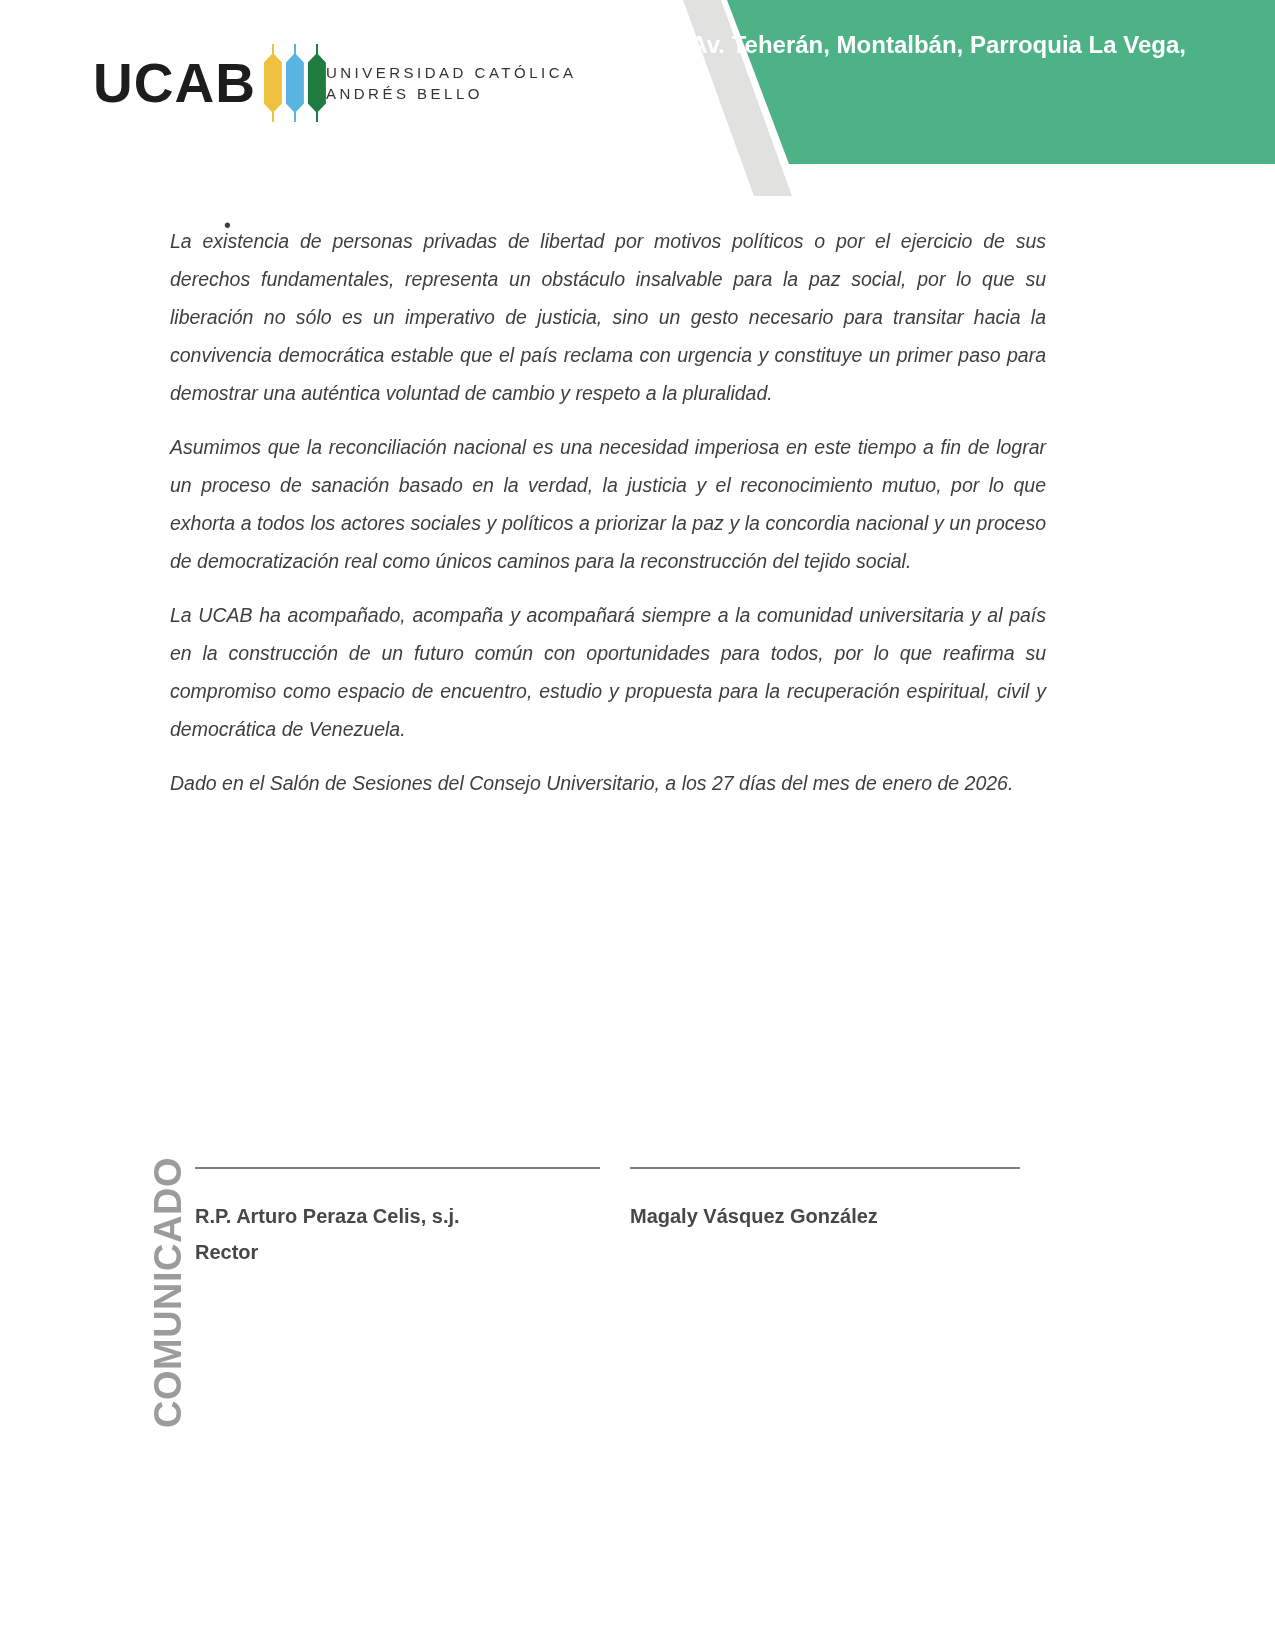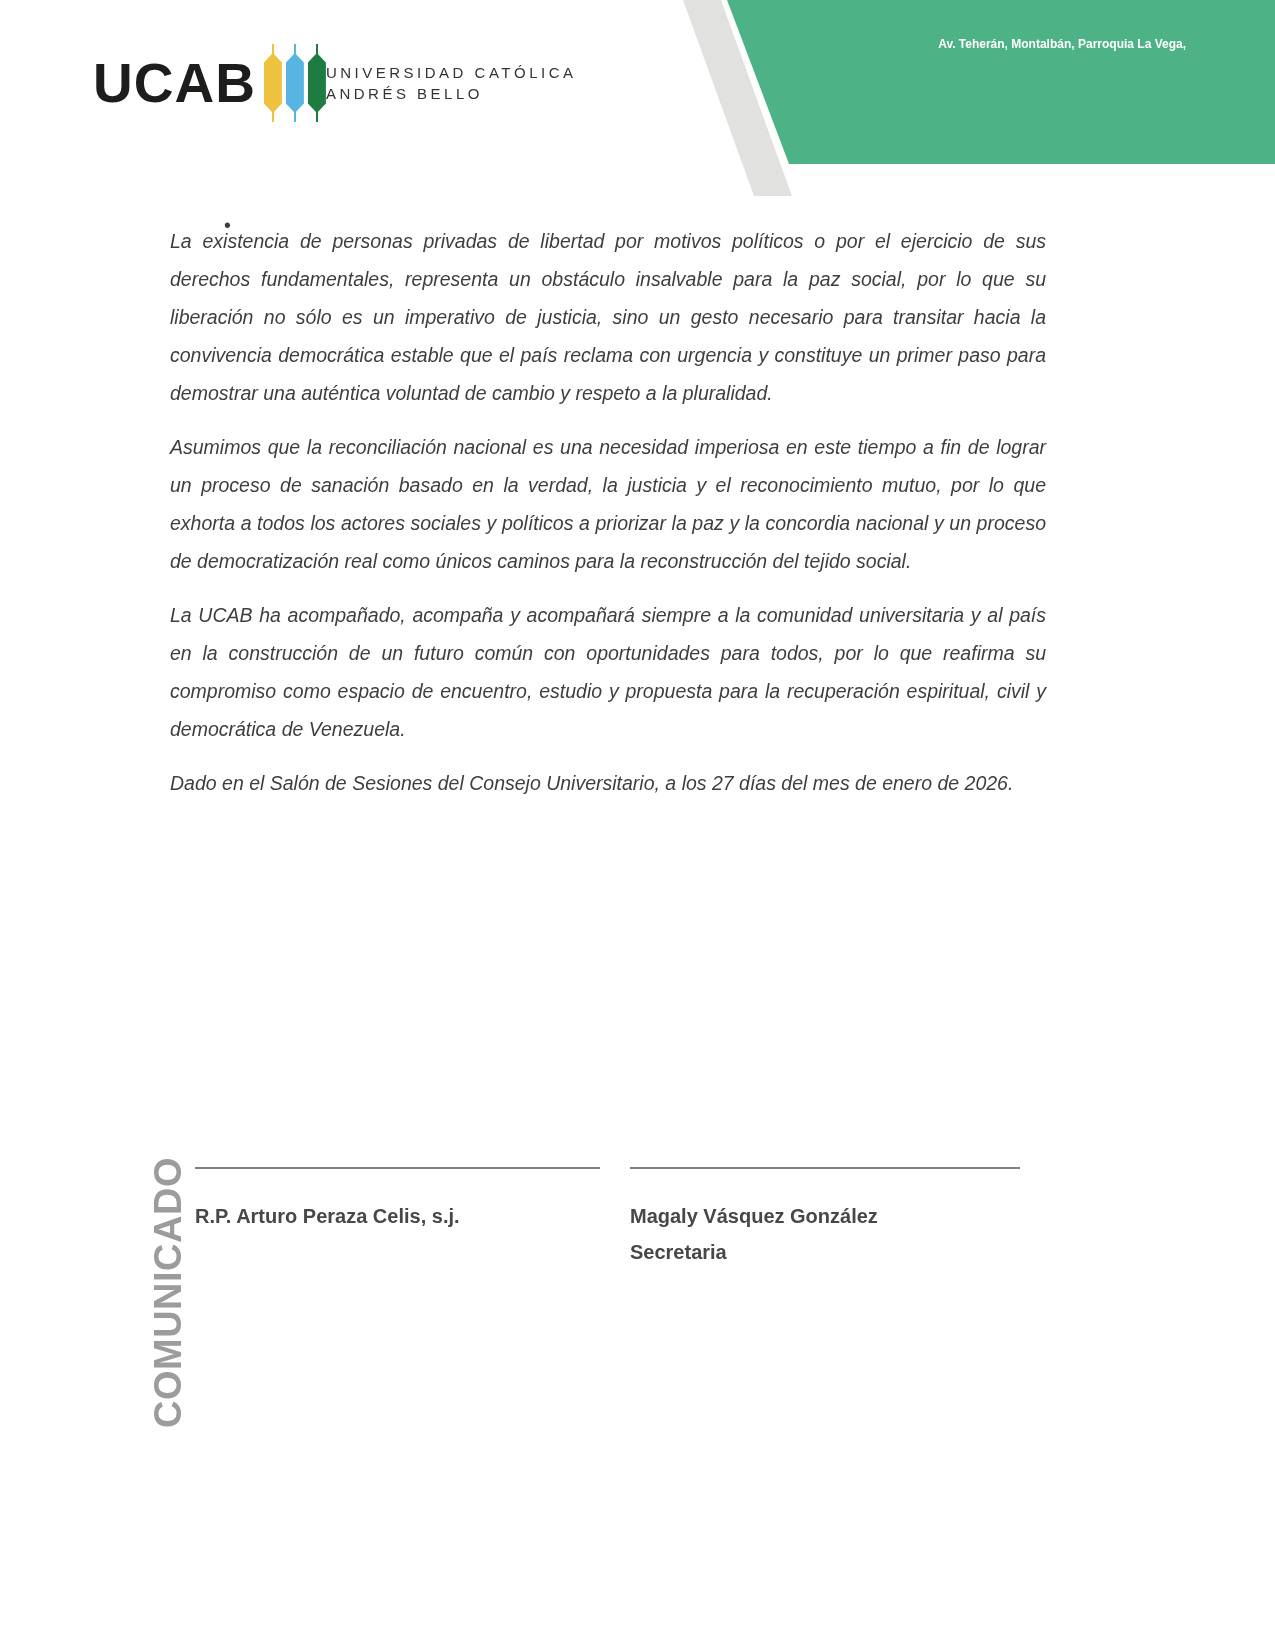--- a/index.html
+++ b/index.html
@@ -52,21 +52,21 @@
     clip-path: polygon(683px 0px, 721px 0px, 792px 196px, 754px 196px);
   }
   .banner-green {
     position: absolute; left: 0; top: 0; width: 1275px; height: 164px;
     background: #4db386;
     clip-path: polygon(727px 0px, 1275px 0px, 1275px 164px, 789px 164px);
   }
   .banner-text {
     position: absolute; top: 31px; right: 89px;
     text-align: right; color: #ffffff;
-    font-size: 12px; font-weight: 600; line-height: 27.5px;
+    font-size: 24px; font-weight: 600; line-height: 27.5px;
   }
 
   
   .doc-body {
     position: absolute; left: 170px; top: 206px; width: 876px;
     font-size: 19.5px; line-height: 38px; color: #3e3e3e;
     text-align: justify;
   }
   .bullet-item { position: relative; padding-left: 73px; margin-bottom: 16px; }
   .bullet-dot { position: absolute; left: 54px; top: 0; }
@@ -135,19 +135,19 @@
   <p class="para">Asumimos que la reconciliación nacional es una necesidad imperiosa en este tiempo a fin de lograr un proceso de sanación basado en la verdad, la justicia y el reconocimiento mutuo, por lo que exhorta a todos los actores sociales y políticos a priorizar la paz y la concordia nacional y un proceso de democratización real como únicos caminos para la reconstrucción del tejido social.</p>
   <p class="para">La UCAB ha acompañado, acompaña y acompañará siempre a la comunidad universitaria y al país en la construcción de un futuro común con oportunidades para todos, por lo que reafirma su compromiso como espacio de encuentro, estudio y propuesta para la recuperación espiritual, civil y democrática de Venezuela.</p>
   <p class="para">Dado en el Salón de Sesiones del Consejo Universitario,  a los 27 días del mes de enero de 2026.</p>
 </div>
 
 <div class="sig-line sig-line-1"></div>
 <div class="sig-line sig-line-2"></div>
 
 <div class="sig-block sig-block-1">
   <div>R.P. Arturo Peraza Celis, s.j.</div>
+  <div>Rector</div>
 </div>
 <div class="sig-block sig-block-2">
   <div>Magaly Vásquez González</div>
-  <div>Secretaria</div>
 </div>
 
 <div class="watermark">COMUNICADO</div>
 
 </body></html>

